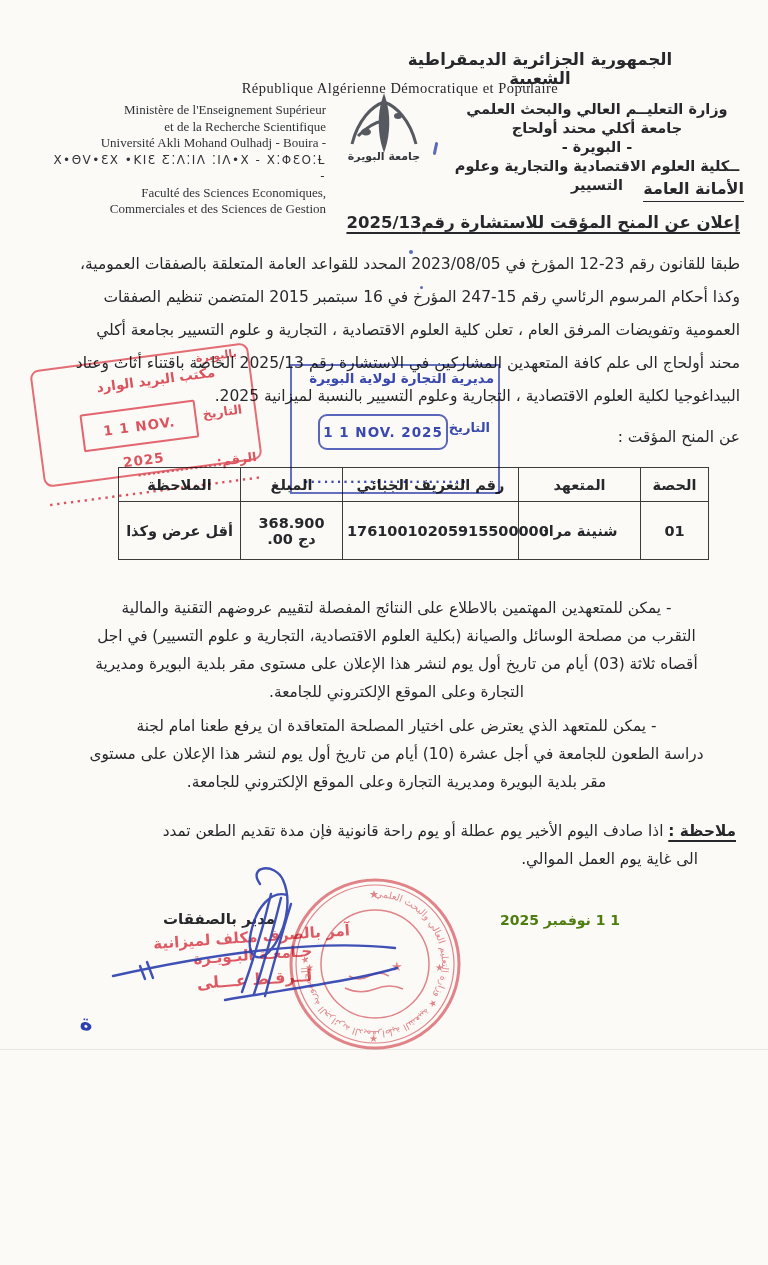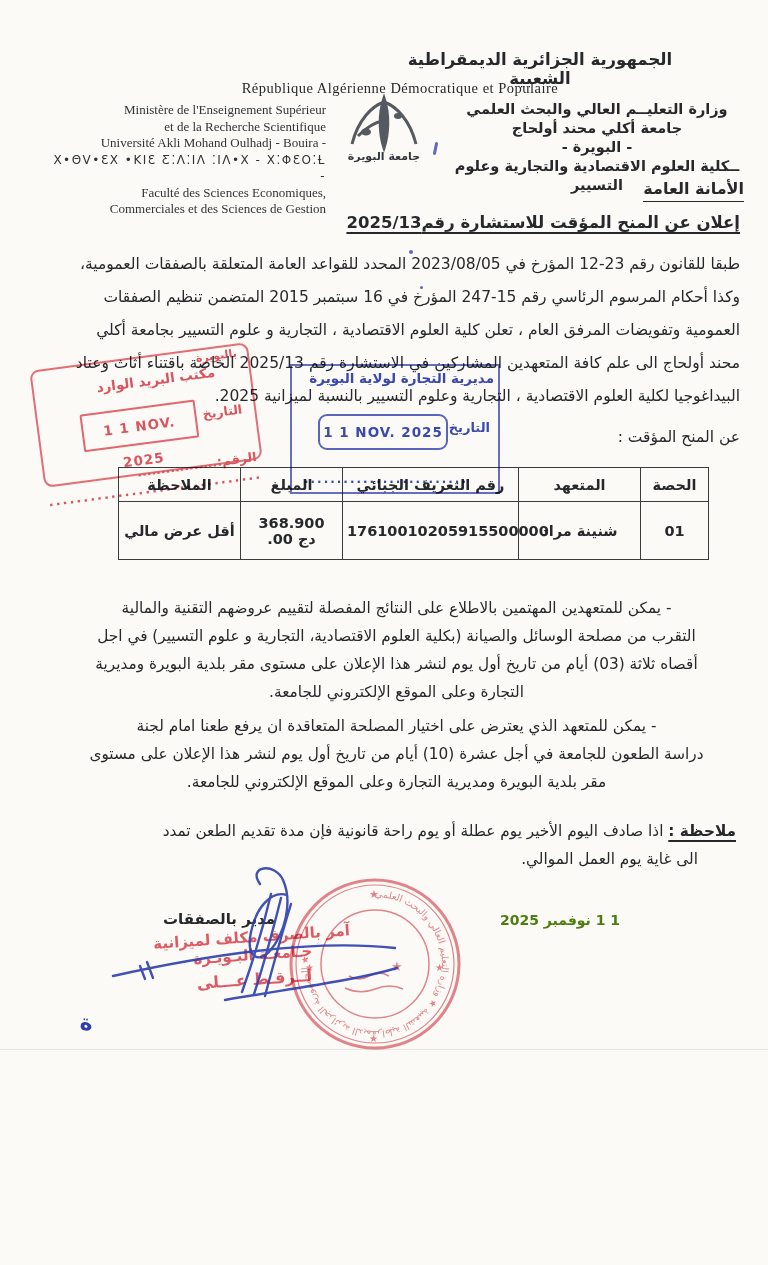--- a/index.html
+++ b/index.html
@@ -102,21 +102,21 @@
       <td>المتعهد</td>
       <td>رقم التعريف الجبائي</td>
       <td>المبلغ</td>
       <td>الملاحظة</td>
     </tr>
     <tr style="height:58px;">
       <td>01</td>
       <td>شنينة مراد</td>
       <td dir="ltr">17610010205915500000</td>
       <td dir="ltr">368.900 .00 دج</td>
-      <td>أقل عرض مالي</td>
+      <td>أقل عرض وكذا</td>
     </tr>
   </tbody>
     </table>
 
   <div class="abs bullets rtl" style="top:594px;">- يمكن للمتعهدين المهتمين بالاطلاع على النتائج المفصلة لتقييم عروضهم التقنية والمالية</div>
   <div class="abs bullets rtl" style="top:622px;">التقرب من مصلحة الوسائل والصيانة (بكلية العلوم الاقتصادية، التجارية و علوم التسيير) في اجل</div>
   <div class="abs bullets rtl" style="top:650px;">أقصاه ثلاثة (03) أيام من تاريخ أول يوم لنشر هذا الإعلان على مستوى مقر بلدية البويرة ومديرية</div>
   <div class="abs bullets rtl" style="top:678px;">التجارة وعلى الموقع الإلكتروني للجامعة.</div>
 
   <div class="abs bullets rtl" style="top:712px;">- يمكن للمتعهد الذي يعترض على اختيار المصلحة المتعاقدة ان يرفع طعنا امام لجنة</div>

